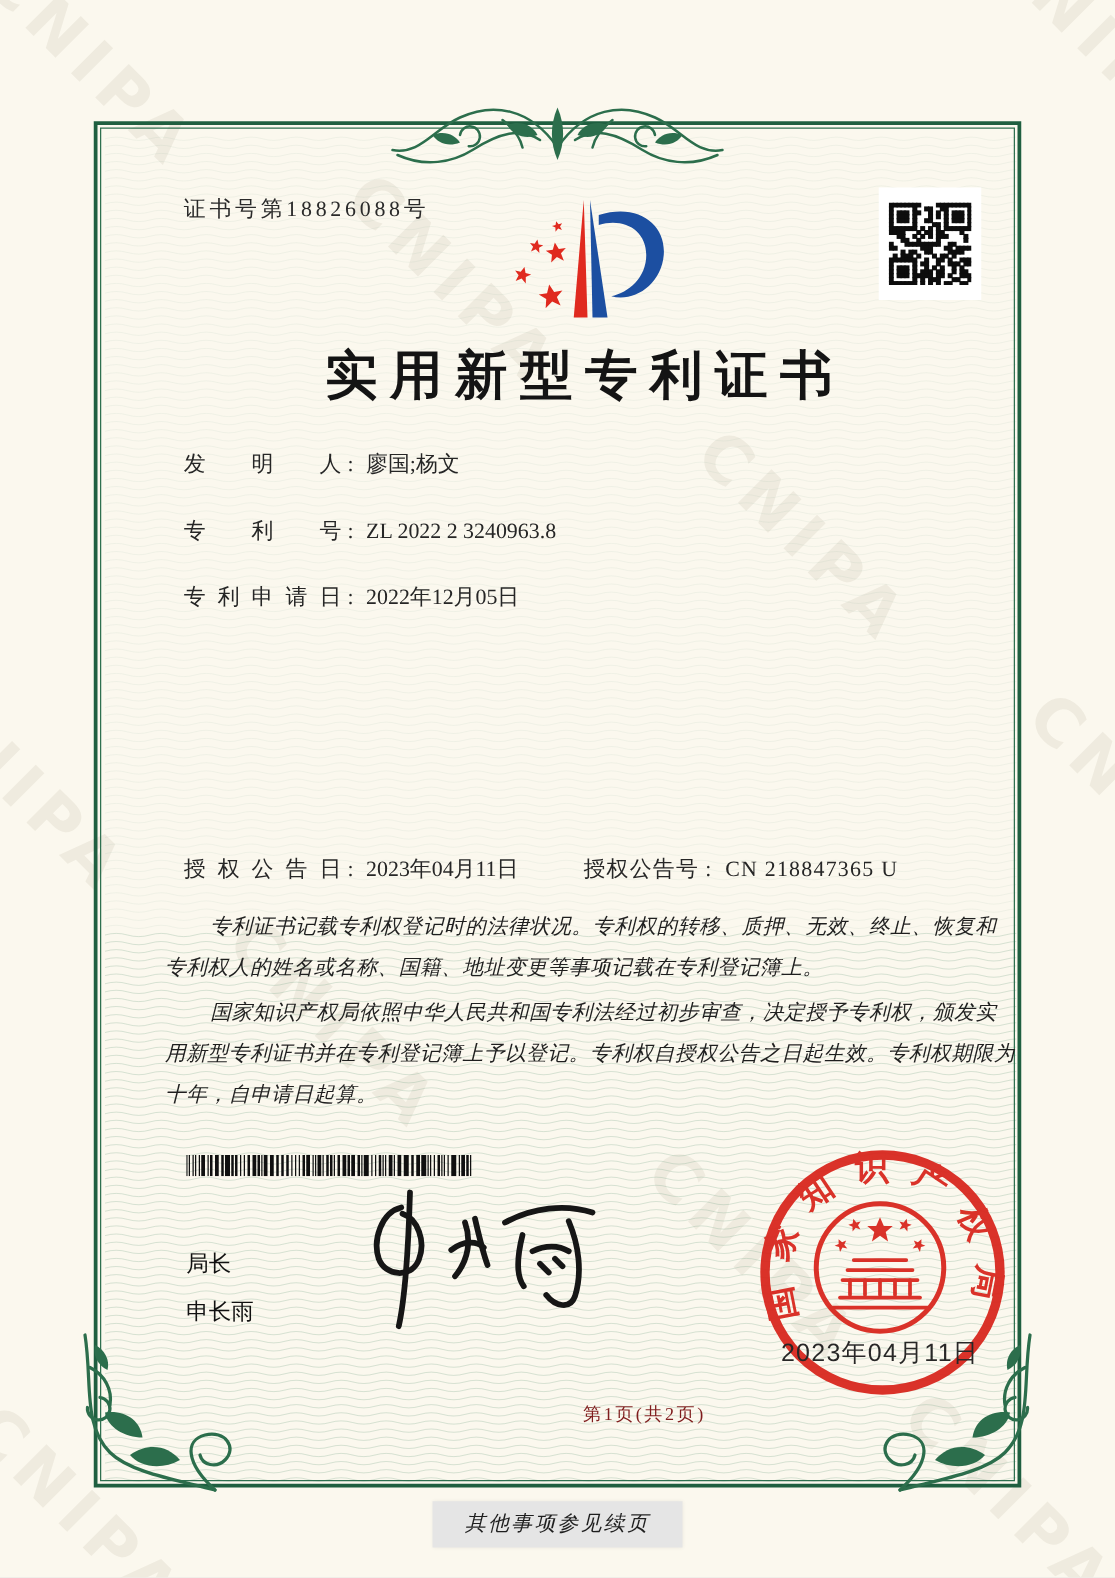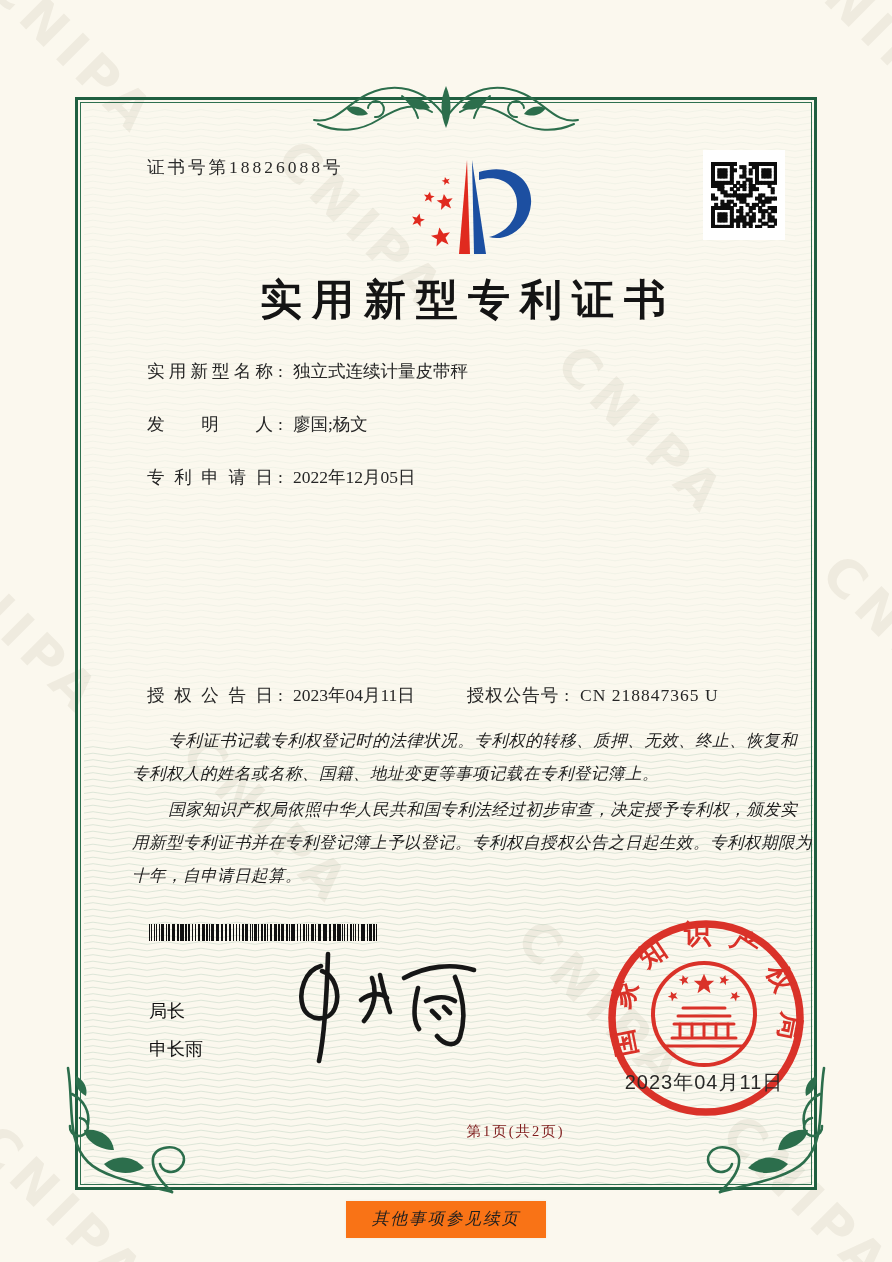--- a/index.html
+++ b/index.html
@@ -50,21 +50,21 @@
   .sign-name  { position:absolute; left:125px; top:1037px; font-family:"Liberation Sans","DejaVu Sans",sans-serif;
                 font-size:18px; color:#111; }
   .signature  { position:absolute; left:252px; top:948px; }
 
   .seal { position:absolute; left:580px; top:916px; z-index:4; opacity:0.94; }
 
   .page-indicator { position:absolute; left:75px; top:1122px; width:833px; text-align:center;
                     font-size:14.5px; letter-spacing:2px; color:#7f1d1d; z-index:3; }
 
   .note-box { position:absolute; left:50%; transform:translateX(-50%); top:1201px;
-              background:#f97316; padding:7px 26px 8px; font-size:16.5px; font-style:italic;
+              background:#e5e5e5; padding:7px 26px 8px; font-size:16.5px; font-style:italic;
               letter-spacing:2px; color:#1f1f1f; z-index:3; box-shadow:0 0 3px rgba(0,0,0,0.06); }
 
   .flourish-top { position:absolute; left:306px; top:78px; z-index:4; }
   .flourish-bl  { position:absolute; left:56px;  top:1066px; z-index:4; }
   .flourish-br  { position:absolute; left:656px; top:1066px; z-index:4; transform:scaleX(-1); }
 </style>
 </head>
 <body>
 
 <div class="page">
@@ -559,24 +559,24 @@
           <rect x="12.57" y="62.86" width="4" height="4" fill="#0d0d0d"></rect>
           <rect x="15.71" y="62.86" width="4" height="4" fill="#0d0d0d"></rect>
           <rect x="18.86" y="62.86" width="4" height="4" fill="#0d0d0d"></rect>
         </svg>
     </div>
 
     <div class="title">实用新型专利证书</div>
 
     <div class="fields">
       <div class="field">
-        <span class="field-label">实用新型名称</span><span class="field-colon">:</span><span class="field-value">独立式连续计量皮带秤</span>
+        <span class="field-label">发明人</span><span class="field-colon">:</span><span class="field-value">廖国;杨文</span>
       </div>
       <div class="field">
-        <span class="field-label">发明人</span><span class="field-colon">:</span><span class="field-value">廖国;杨文</span>
+        <span class="field-label">专利号</span><span class="field-colon">:</span><span class="field-value">ZL 2022 2 3240963.8</span>
       </div>
       <div class="field">
         <span class="field-label">专利申请日</span><span class="field-colon">:</span><span class="field-value">2022年12月05日</span>
       </div>
     </div>
 
     <div class="grant-row">
       <div>
         <span class="field-label">授权公告日</span><span class="field-colon">:</span><span>2023年04月11日</span>
       </div>

